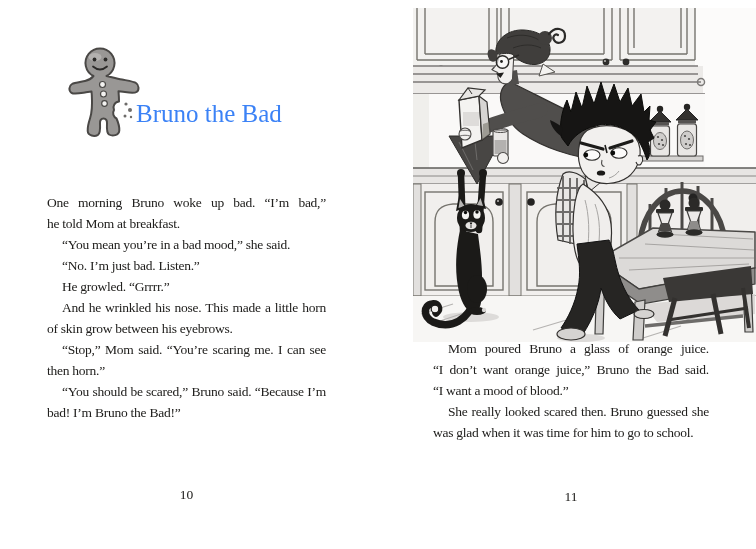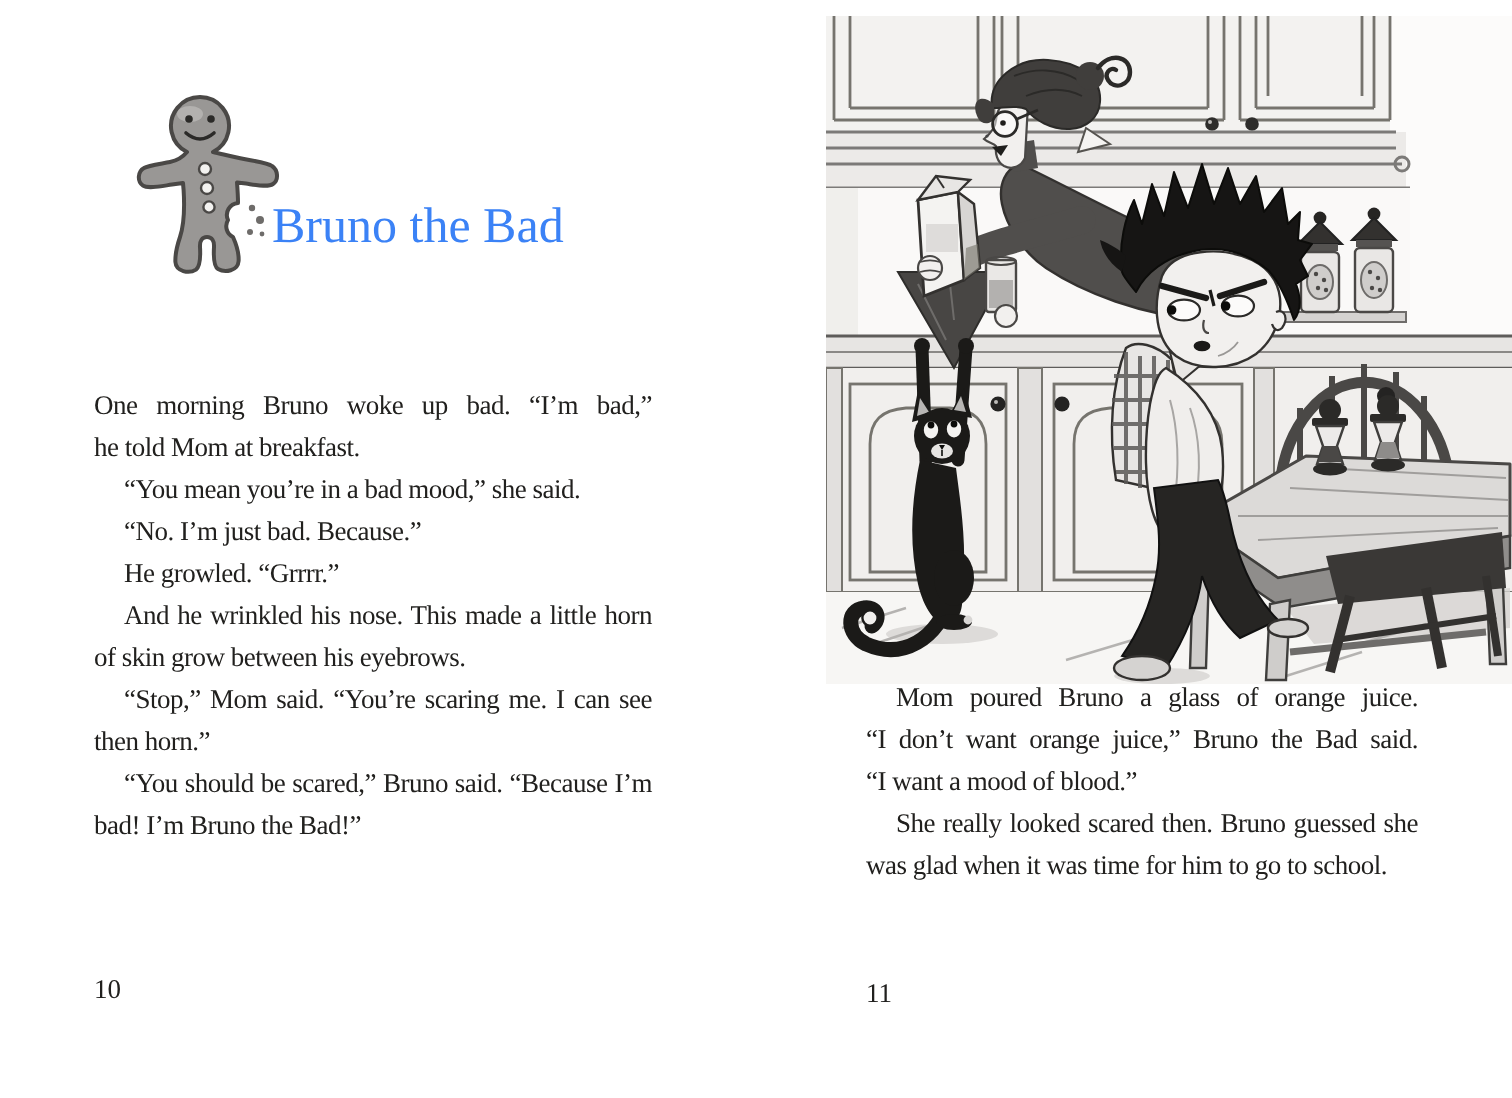--- a/index.html
+++ b/index.html
@@ -12,21 +12,21 @@
   .chapter-title{
     position:absolute;left:136px;top:100px;
     font-size:25px;line-height:28px;letter-spacing:0px;color:#3b82f6;
     font-weight:400;white-space:nowrap;
   }
   .ginger{position:absolute;left:64px;top:47px;width:88px;height:92px;}
   .textblock{position:absolute;font-size:13.5px;line-height:21px;letter-spacing:-0.25px;}
   .textblock .line{height:21px;white-space:nowrap;}
   .textblock .line.just{white-space:normal;text-align:justify;text-align-last:justify;}
   .textblock .line.indent{padding-left:15px;}
-  .pageno{position:absolute;font-size:13.5px;text-align:left;color:#21201e;}
+  .pageno{position:absolute;font-size:13.5px;text-align:center;color:#21201e;}
   .pageno.left{left:47px;width:279px;top:487px;}
   .pageno.right{left:433px;width:276px;top:489px;}
   .illo{position:absolute;left:413px;top:8px;width:344px;height:334px;}
 </style>
 </head>
 <body>
 
 <div class="spread">
 
   <div>
@@ -47,21 +47,21 @@
           <circle cx="67" cy="70" r="1.2"></circle>
       </g>
     </svg>
 
     <div class="chapter-title">Bruno the Bad</div>
 
     <div class="textblock" style="left:47px;top:192px;width:279px;">
         <div class="line just">One morning Bruno woke up bad. “I’m bad,”</div>
         <div class="line">he told Mom at breakfast.</div>
         <div class="line indent">“You mean you’re in a bad mood,” she said.</div>
-        <div class="line indent">“No. I’m just bad. Because.”</div>
+        <div class="line indent">“No. I’m just bad. Listen.”</div>
         <div class="line indent">He growled. “Grrrr.”</div>
         <div class="line indent just">And he wrinkled his nose. This made a little horn</div>
         <div class="line">of skin grow between his eyebrows.</div>
         <div class="line indent just">“Stop,” Mom said. “You’re scaring me. I can see</div>
         <div class="line">then horn.”</div>
         <div class="line indent just">“You should be scared,” Bruno said. “Because I’m</div>
         <div class="line">bad! I’m Bruno the Bad!”</div>
       </div>
 
     <div class="pageno left">10</div>

